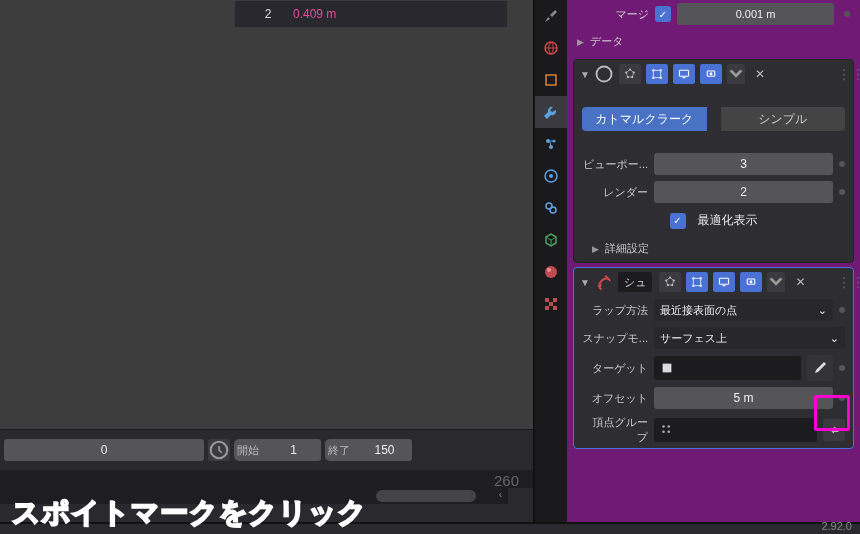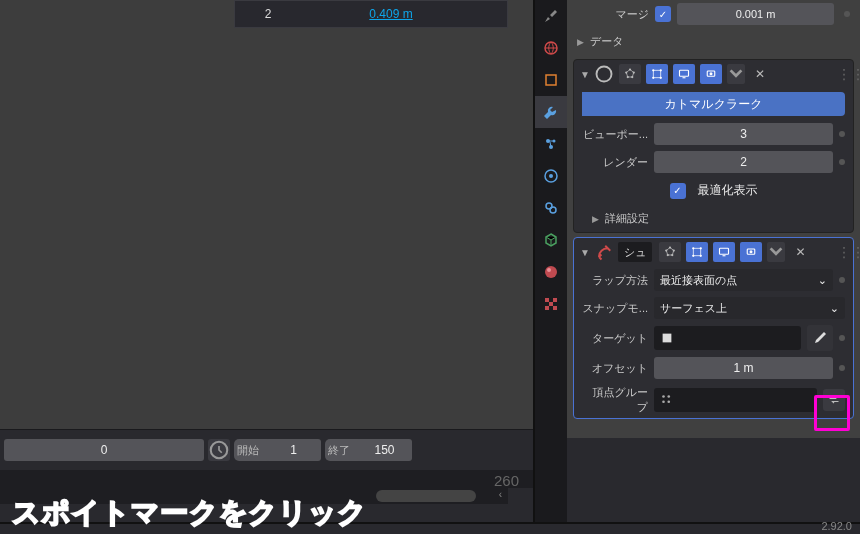--- a/index.html
+++ b/index.html
@@ -1,42 +1,42 @@
 <!DOCTYPE html>
 <html><head>
 <meta charset="utf-8">
 <style>
 * { box-sizing: border-box; margin: 0; padding: 0; font-family: sans-serif; }
 body { width: 860px; height: 534px; background: #29292e; color: #e6e6e6; font-size: 12px; overflow: hidden; position: relative; }
 
 .viewport { position: absolute; left: 0; top: 0; width: 533px; height: 430px; background: #3d3d3d; }
 .table-overlay { position: absolute; left: 234px; top: 0; width: 274px; height: 28px; background: #28282e; border: 1px solid #3a3a40; display: flex; align-items: center; padding: 0 8px; }
 .table-overlay .cell-a { width: 50px; text-align: center; color: #ddd; }
-.table-overlay .cell-b { flex: 1; text-align: center; color: #0ea5e9; padding-right: 10px; text-decoration: underline; }
+.table-overlay .cell-b { flex: 1; text-align: left; color: #ec4899; padding-right: 10px; }
 
 .timeline-row { position: absolute; left: 0; top: 430px; width: 533px; height: 40px; background: #29292e; display: flex; align-items: center; padding: 0 4px; gap: 4px; }
 .num-field { background: #545459; border: none; border-radius: 3px; height: 22px; color: #eee; text-align: center; font-size: 12px; width: 110px; display: flex; align-items: center; justify-content: center; }
 .num-field.wide { width: 200px; }
 .timer-icon { width: 22px; height: 22px; background: #3a3a40; border-radius: 3px; display: flex; align-items: center; justify-content: center; color: #999; }
 .lbled { display: flex; align-items: center; gap: 4px; }
 .lbled .lbl { color: #bbb; font-size: 11px; width: 28px; text-align: center; }
 .lbled .val { background: #545459; border-radius: 3px; height: 22px; width: 55px; display: flex; align-items: center; justify-content: center; color: #eee; }
 .lbled.combo { background: #545459; border-radius: 5px; }
 
 .frame-ruler { position: absolute; left: 0; top: 470px; width: 533px; height: 18px; background: #1e1e22; }
 .frame-tick { position: absolute; top: 2px; font-size: 15px; color: #666; }
 .scroll { position: absolute; left: 0; top: 488px; width: 508px; height: 16px; background: #1e1e22; }
 .scroll-thumb { position: absolute; left: 376px; top: 2px; width: 100px; height: 12px; background: #444; border-radius: 6px; }
 
 .vtabs { position: absolute; left: 535px; top: 0; width: 32px; height: 522px; background: #1a1a1d; display: flex; flex-direction: column; padding-top: 0; }
 .vtab { width: 32px; height: 32px; display: flex; align-items: center; justify-content: center; color: #888; position: relative; }
 .vtab.active { background: #3a3a40; }
 .vtab svg { width: 16px; height: 16px; }
 
-.props { position: absolute; left: 567px; top: 0; width: 293px; height: 438px; background: #404040; overflow: hidden; }
+.props { position: absolute; left: 567px; top: 0; width: 293px; height: 522px; background: #701a75; overflow: hidden; }
 .row { display: flex; align-items: center; padding: 3px 10px; gap: 6px; }
 .row .label { width: 72px; text-align: right; color: #ccc; font-size: 11px; }
 .checkbox { width: 16px; height: 16px; background: #4a72d4; border-radius: 3px; display: flex; align-items: center; justify-content: center; color: #fff; font-size: 10px; }
 .field { background: #545459; border-radius: 3px; height: 22px; flex: 1; display: flex; align-items: center; justify-content: center; color: #eee; font-size: 11px; }
 .dot { width: 6px; height: 6px; border-radius: 50%; background: #555; margin-left: 4px; }
 
 .section-head { display: flex; align-items: center; padding: 6px 10px; font-size: 11px; color: #ccc; }
 .tri { display: inline-block; margin-right: 6px; color: #999; font-size: 9px; }
 
 .mod-panel { margin: 4px 6px; background: #2d2d32; border: 1px solid #222; border-radius: 4px; padding: 0; }
@@ -45,21 +45,21 @@
 .mod-header .tri2 { color: #aaa; font-size: 10px; }
 .mod-icon { width: 20px; height: 20px; display: flex; align-items: center; justify-content: center; }
 .mod-name { background: #1c1c1f; border-radius: 2px; padding: 2px 6px; font-size: 11px; color: #ddd; height: 20px; display: flex; align-items: center; margin-right: 2px; }
 .icon-btn { width: 22px; height: 20px; display: flex; align-items: center; justify-content: center; background: #3a3a40; border-radius: 2px; color: #bbb; margin-left: 1px; }
 .icon-btn svg { width: 12px; height: 12px; }
 .icon-btn.active { background: #4a72d4; color: #fff; }
 .drop-btn { width: 18px; height: 20px; display: flex; align-items: center; justify-content: center; color: #999; background: #3a3a40; border-radius: 2px; margin-left: 1px; }
 .close-btn { width: 18px; height: 20px; display: flex; align-items: center; justify-content: center; color: #bbb; margin-left: 2px; }
 .grip { width: 10px; color: #666; font-size: 14px; display: flex; margin-left: auto; }
 
-.seg-buttons { display: flex; margin: 4px 8px; gap: 14px; justify-content: space-between; }
+.seg-buttons { display: flex; margin: 19px 8px; gap: 14px; justify-content: space-between; }
 .seg-btn { flex: 1; height: 24px; background: #444; display: flex; align-items: center; justify-content: center; color: #ccc; font-size: 12px; }
 .seg-btn:first-child { border-radius: 4px 0 0 4px; }
 .seg-btn:last-child { border-radius: 0 4px 4px 0; }
 .seg-btn.active { background: #4a72c4; color: #fff; }
 
 .prop-row { display: flex; align-items: center; padding: 3px 8px; gap: 6px; }
 .prop-row .plabel { width: 66px; text-align: right; color: #ccc; font-size: 11px; }
 .prop-row .pfield { flex: 1; background: #545459; border-radius: 3px; height: 22px; display: flex; align-items: center; justify-content: center; color: #eee; font-size: 12px; }
 .prop-row .pfield-select { flex: 1; background: #28282c; border-radius: 3px; height: 22px; display: flex; align-items: center; justify-content: space-between; padding: 0 6px; color: #eee; font-size: 11px; }
 .prop-row .dot2 { width: 6px; height: 6px; border-radius: 50%; background: #555; }
@@ -238,20 +238,21 @@
       <div class="drop-btn">
           <svg viewBox="0 0 10 10">
             <path d="M2 3l3 3 3-3" fill="none" stroke="currentColor" stroke-width="1.5"></path>
           </svg>
         </div>
       <div class="close-btn">✕</div>
       <div class="grip">⋮⋮</div>
     </div>
     <div class="seg-buttons">
       <div class="seg-btn active">カトマルクラーク</div>
+      <div class="seg-btn">シンプル</div>
     </div>
     <div class="prop-row">
       <span class="plabel">ビューポー...</span>
       <div class="pfield">3</div>
       <span class="dot2"></span>
     </div>
     <div class="prop-row">
       <span class="plabel">レンダー</span>
       <div class="pfield">2</div>
       <span class="dot2"></span>
@@ -340,21 +341,21 @@
         <div class="picker-btn">
           <svg width="16" height="16" viewBox="0 0 16 16">
               <path d="M12 2l2 2-2 2-2-2zM10 4L4 10l-1 3 3-1 6-6z" fill="#ddd"></path>
             </svg>
         </div>
       </div>
       <span class="dot2"></span>
     </div>
     <div class="prop-row">
       <span class="plabel">オフセット</span>
-      <div class="pfield">1 m</div>
+      <div class="pfield">5 m</div>
       <span class="dot2"></span>
     </div>
     <div class="prop-row">
       <span class="plabel">頂点グループ</span>
       <div class="obj-field">
         <svg width="14" height="14" viewBox="0 0 16 16">
             <circle cx="4" cy="4" r="1.5" fill="#aaa"></circle>
             <circle cx="10" cy="4" r="1.5" fill="#aaa"></circle>
             <circle cx="4" cy="10" r="1.5" fill="#aaa"></circle>
             <circle cx="10" cy="10" r="1.5" fill="#aaa"></circle>

